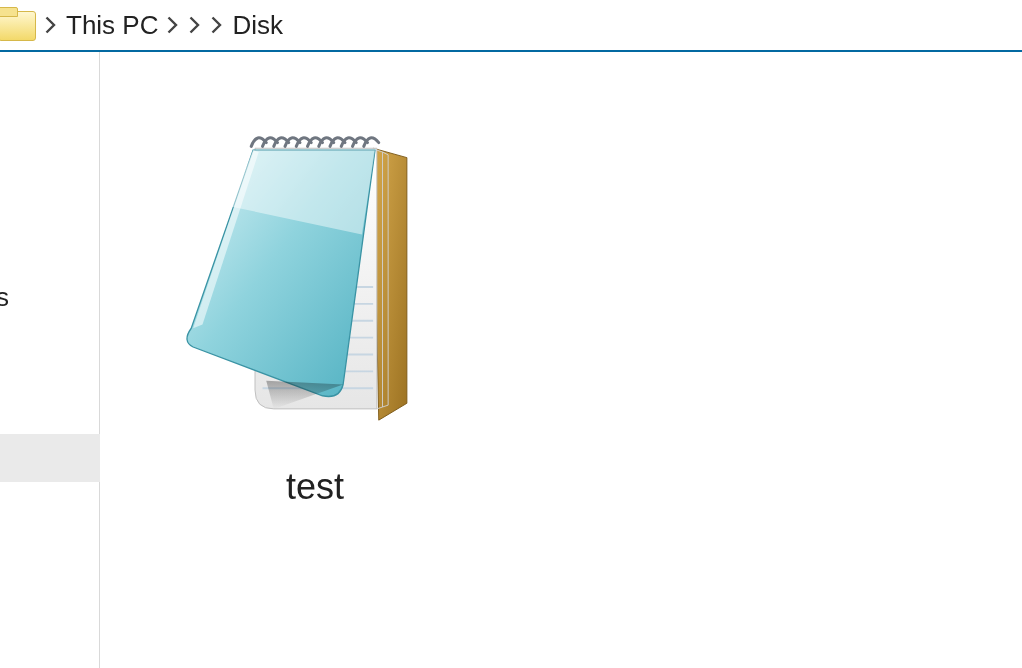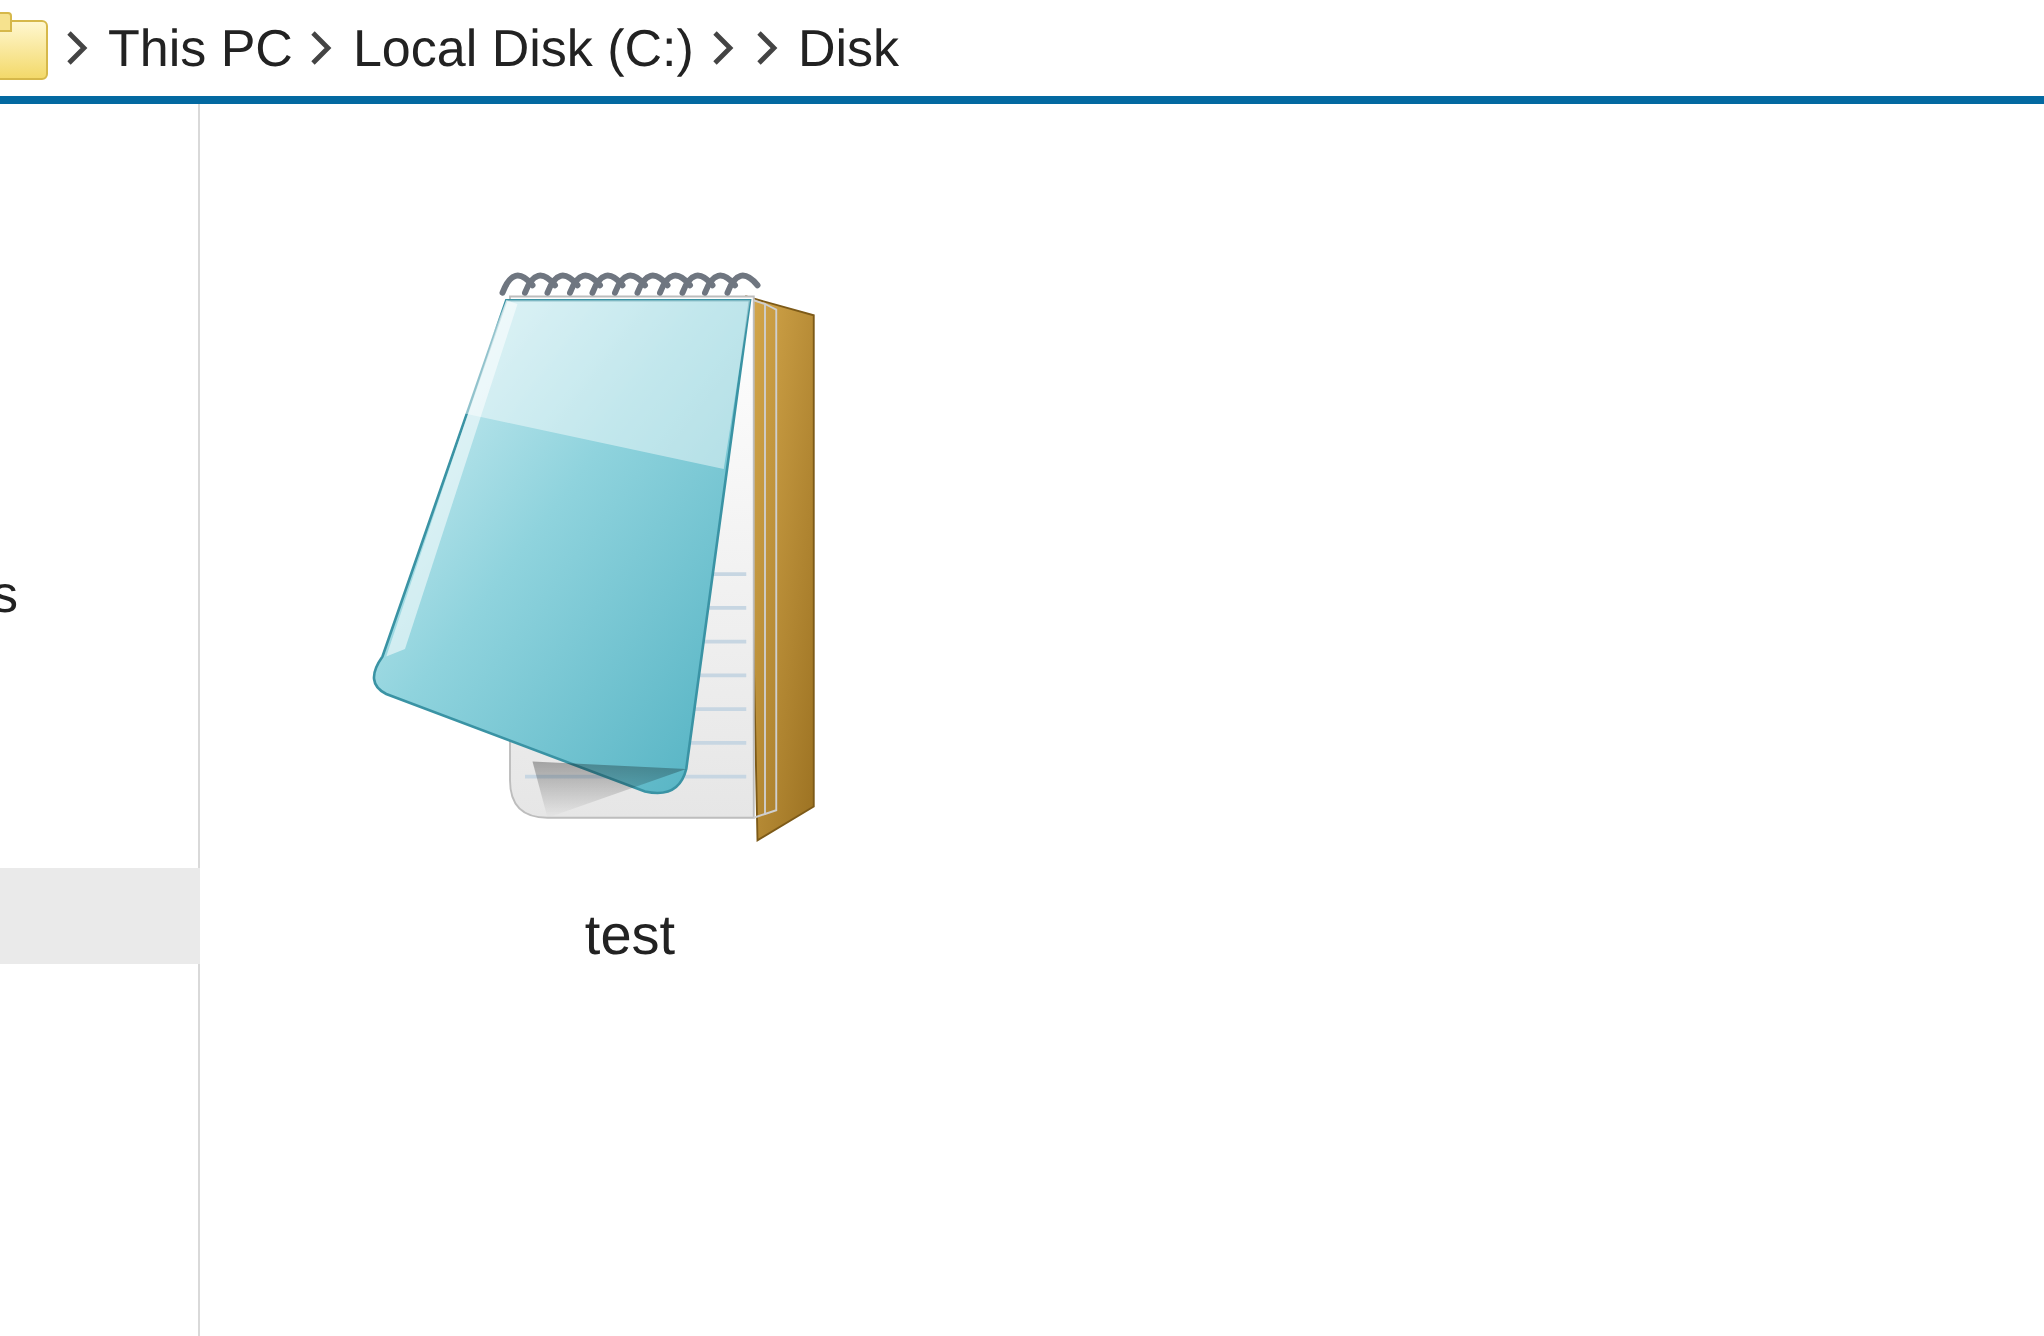--- a/index.html
+++ b/index.html
@@ -3,22 +3,22 @@
   <meta charset="utf-8">
   <style>
     * { box-sizing: border-box; margin: 0; padding: 0; }
     html, body { width: 1022px; height: 668px; font-family: "Segoe UI", Tahoma, sans-serif; background: #fff; overflow: hidden; }
 
     
     .addr-bar {
       display: flex;
       align-items: center;
       height: 52px;
-      padding-left: 0;
-      border-bottom: 4px solid #0369a1;
+      padding-left: 12px;
+      border-bottom: 2px solid #0369a1;
       font-size: 26px;
       color: #222;
       white-space: nowrap;
     }
     .folder-glyph {
       width: 22px;
       height: 40px;
       margin-left: 0;
       margin-right: 6px;
       position: relative;
@@ -97,21 +97,22 @@
       cursor: default;
     }
     .file-item .icon-wrap {
       width: 320px;
       height: 360px;
       display: flex;
       align-items: center;
       justify-content: center;
     }
     .file-item .file-label {
-      font-size: 28px;
+      margin-top: 14px;
+      font-size: 36px;
       color: #222;
       text-align: right;
     }
   </style>
 </head>
 <body>
 
 <div class="addr-bar">
   <span class="folder-glyph"></span>
 
@@ -121,23 +122,20 @@
       </svg>
   </span>
   <span class="crumb">
     <span>This PC</span>
   </span>
 
   <span class="chev">
     <svg viewBox="0 0 8 12">
         <path d="M1 1 L6 6 L1 11" fill="none" stroke="#444" stroke-width="1.6"></path>
       </svg>
-  </span>
-  <span class="crumb">
-    <span>Local Disk (C:)</span>
   </span>
 
   <span class="chev">
     <svg viewBox="0 0 8 12">
         <path d="M1 1 L6 6 L1 11" fill="none" stroke="#444" stroke-width="1.6"></path>
       </svg>
   </span>
 
   <span class="chev">
     <svg viewBox="0 0 8 12">

